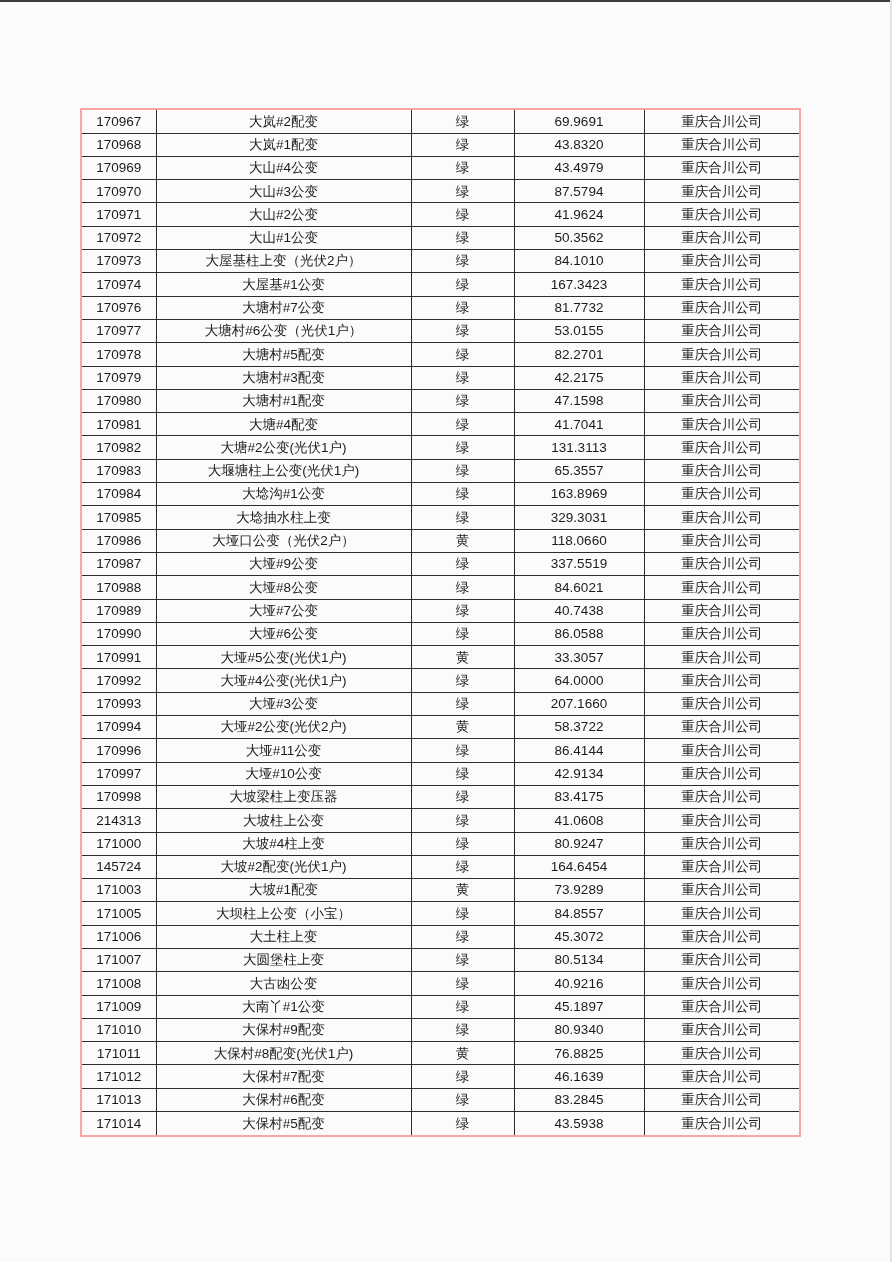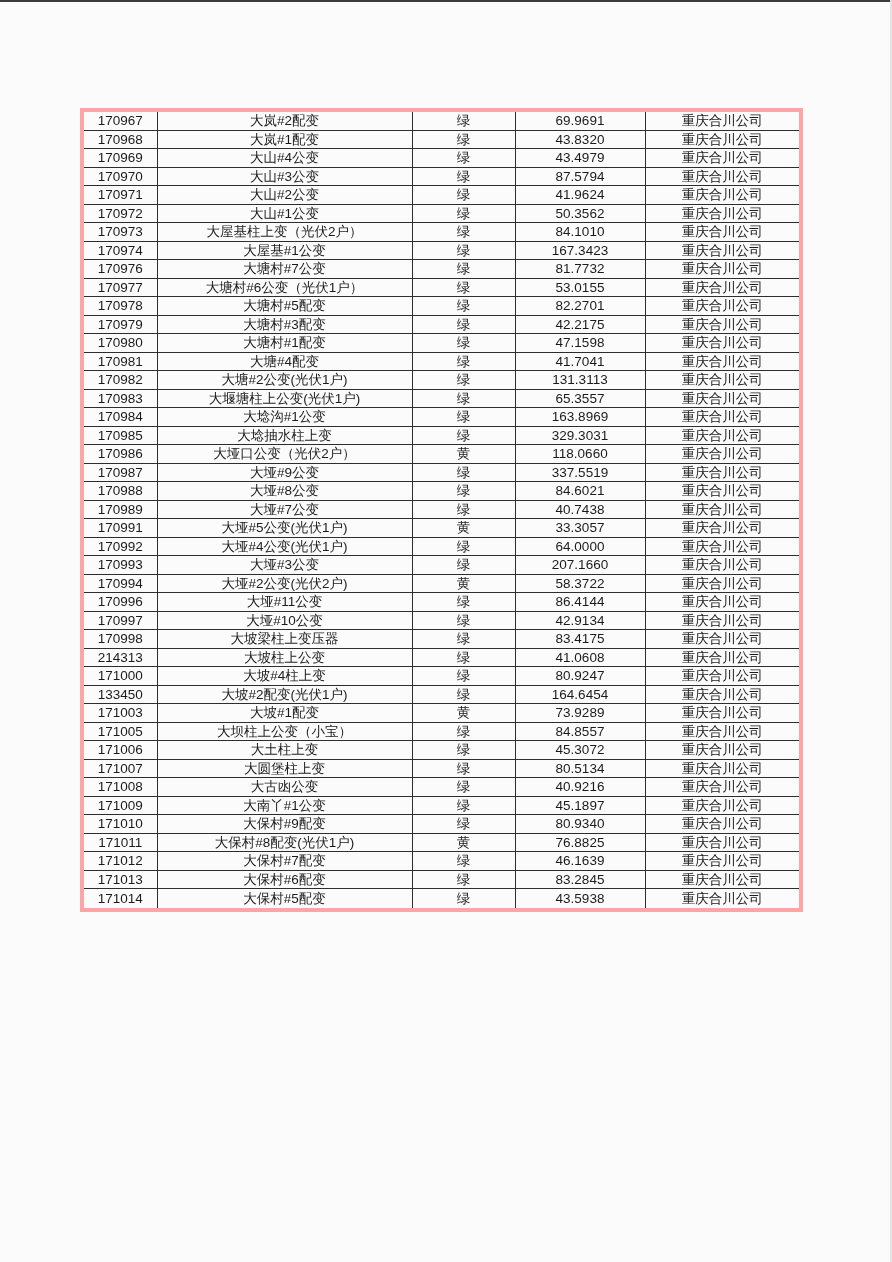--- a/index.html
+++ b/index.html
@@ -28,24 +28,24 @@
     right: 0;
     width: 2px;
     height: 1262px;
     background: #e3e3e3;
   }
   table.data-table {
     position: absolute;
     left: 80px;
     top: 108px;
     width: 719px;
-    height: 804px;
+    height: 1029px;
     border-collapse: collapse;
     table-layout: fixed;
-    border: 4px solid #fca5a5;
+    border: 2px solid #fca5a5;
   }
   table.data-table td {
     border: 1px solid #2d2d2d;
     padding: 0 2px;
     text-align: center;
     vertical-align: middle;
     font-size: 13.5px;
     color: #1b1b1b;
     line-height: 1;
     white-space: nowrap;
@@ -216,20 +216,27 @@
           <td>重庆合川公司</td>
         </tr>
         <tr>
           <td>170989</td>
           <td>大垭#7公变</td>
           <td>绿</td>
           <td>40.7438</td>
           <td>重庆合川公司</td>
         </tr>
         <tr>
+          <td>170990</td>
+          <td>大垭#6公变</td>
+          <td>绿</td>
+          <td>86.0588</td>
+          <td>重庆合川公司</td>
+        </tr>
+        <tr>
           <td>170991</td>
           <td>大垭#5公变(光伏1户)</td>
           <td>黄</td>
           <td>33.3057</td>
           <td>重庆合川公司</td>
         </tr>
         <tr>
           <td>170992</td>
           <td>大垭#4公变(光伏1户)</td>
           <td>绿</td>
@@ -279,21 +286,21 @@
           <td>重庆合川公司</td>
         </tr>
         <tr>
           <td>171000</td>
           <td>大坡#4柱上变</td>
           <td>绿</td>
           <td>80.9247</td>
           <td>重庆合川公司</td>
         </tr>
         <tr>
-          <td>133450</td>
+          <td>145724</td>
           <td>大坡#2配变(光伏1户)</td>
           <td>绿</td>
           <td>164.6454</td>
           <td>重庆合川公司</td>
         </tr>
         <tr>
           <td>171003</td>
           <td>大坡#1配变</td>
           <td>黄</td>
           <td>73.9289</td>

